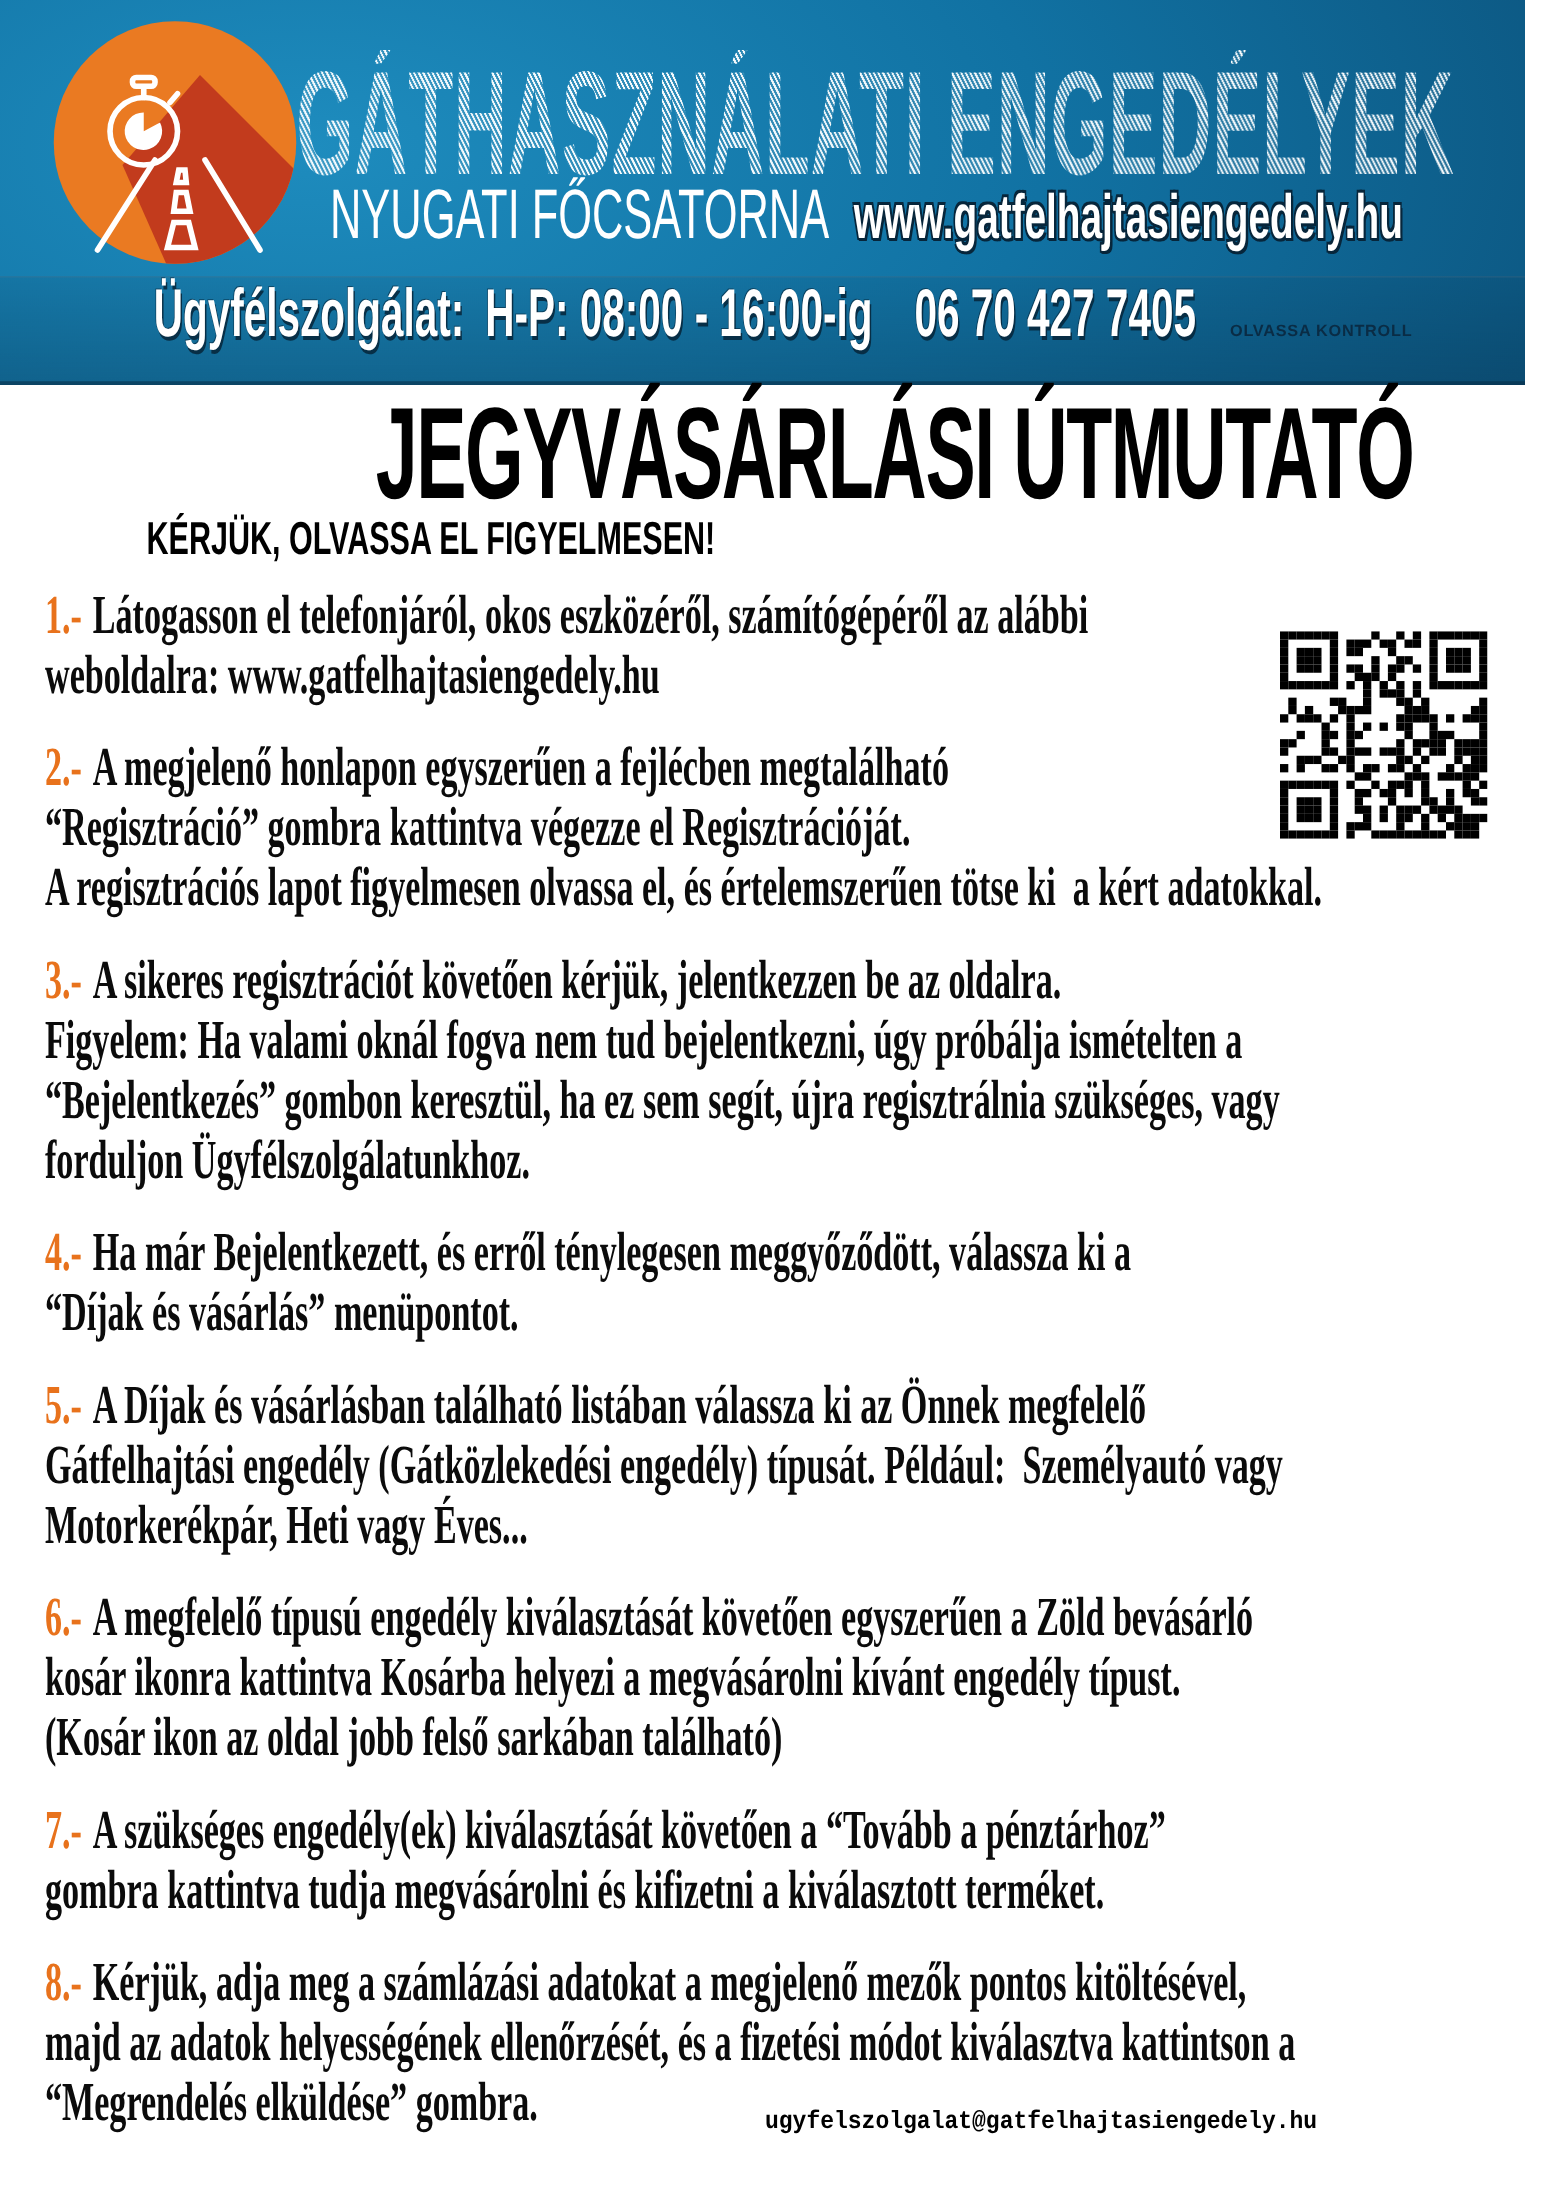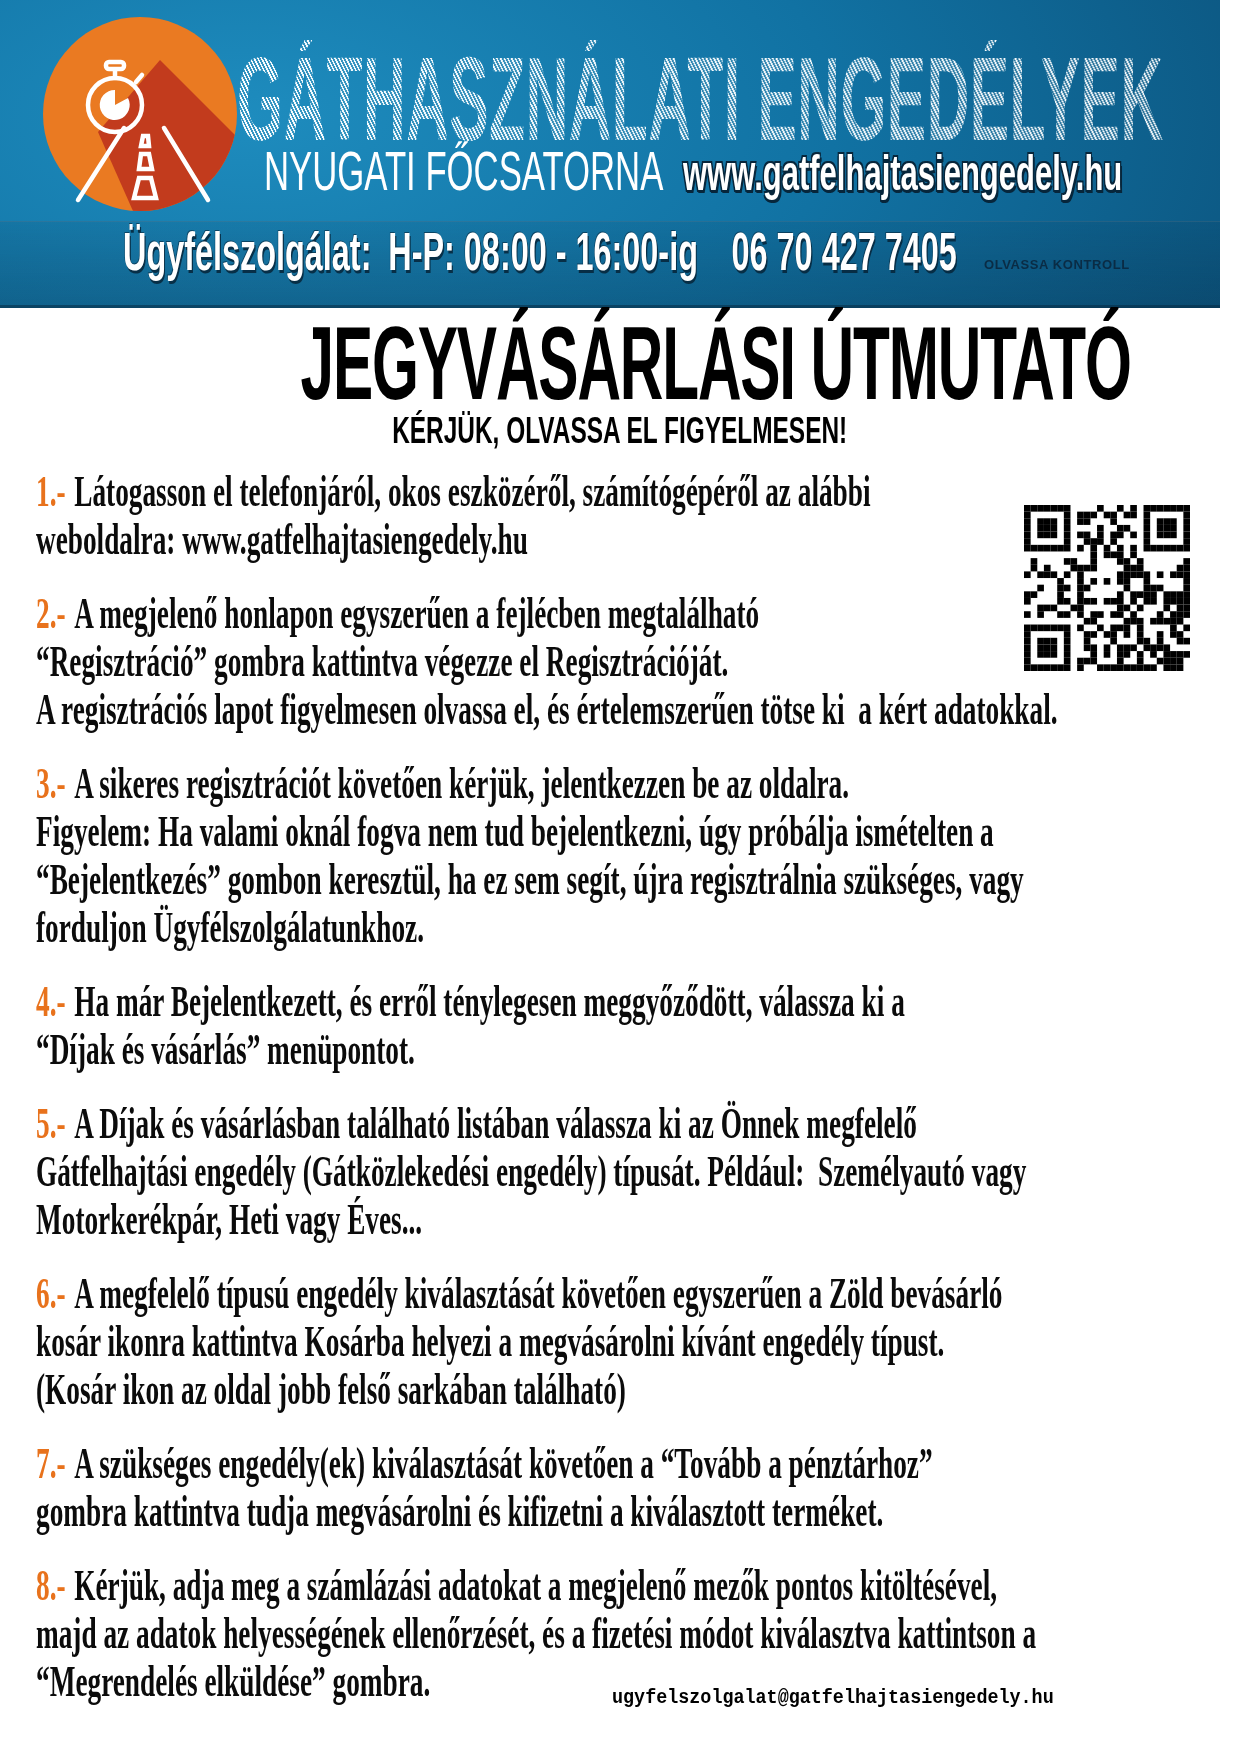--- a/index.html
+++ b/index.html
@@ -38,21 +38,21 @@
   .hdr-service .gap1{margin-left:28px;}
   .hdr-service .gap2{margin-left:56px;}
   .sysctl{position:absolute;left:984px;top:257px;z-index:3;font-size:13px;font-weight:bold;
        letter-spacing:0.6px;color:#0a2c45;}
 
   
   .main{position:absolute;left:0;top:308px;width:1240px;}
   .h1wrap{text-align:right;margin:8px 0 0 0;height:96px;}
   .h1wrap .cx{transform:scaleX(0.58);transform-origin:50% 0;font-size:104px;line-height:94px;
        font-weight:bold;letter-spacing:-2px;color:#000;}
-  .h2wrap{text-align:center;margin:0;height:38px;}
+  .h2wrap{text-align:left;margin:0;height:38px;}
   .h2wrap .cx{transform:scaleX(0.66);transform-origin:50% 0;font-size:37px;line-height:37px;
        font-weight:bold;color:#000;}
 
   .items{position:relative;margin:18px 0 0 36px;width:1942px;
        transform:scaleX(0.62);transform-origin:0 0;
        font-family:"Liberation Serif",serif;font-weight:bold;font-size:44px;line-height:48px;color:#0b0b0b;}
   .item{margin:0 0 26px 0;white-space:pre-wrap;}
   .item .num{color:#e8721c;margin-right:14px;}
 
   .qr{position:absolute;left:1024px;top:197px;width:166px;height:166px;background:#fff;}

